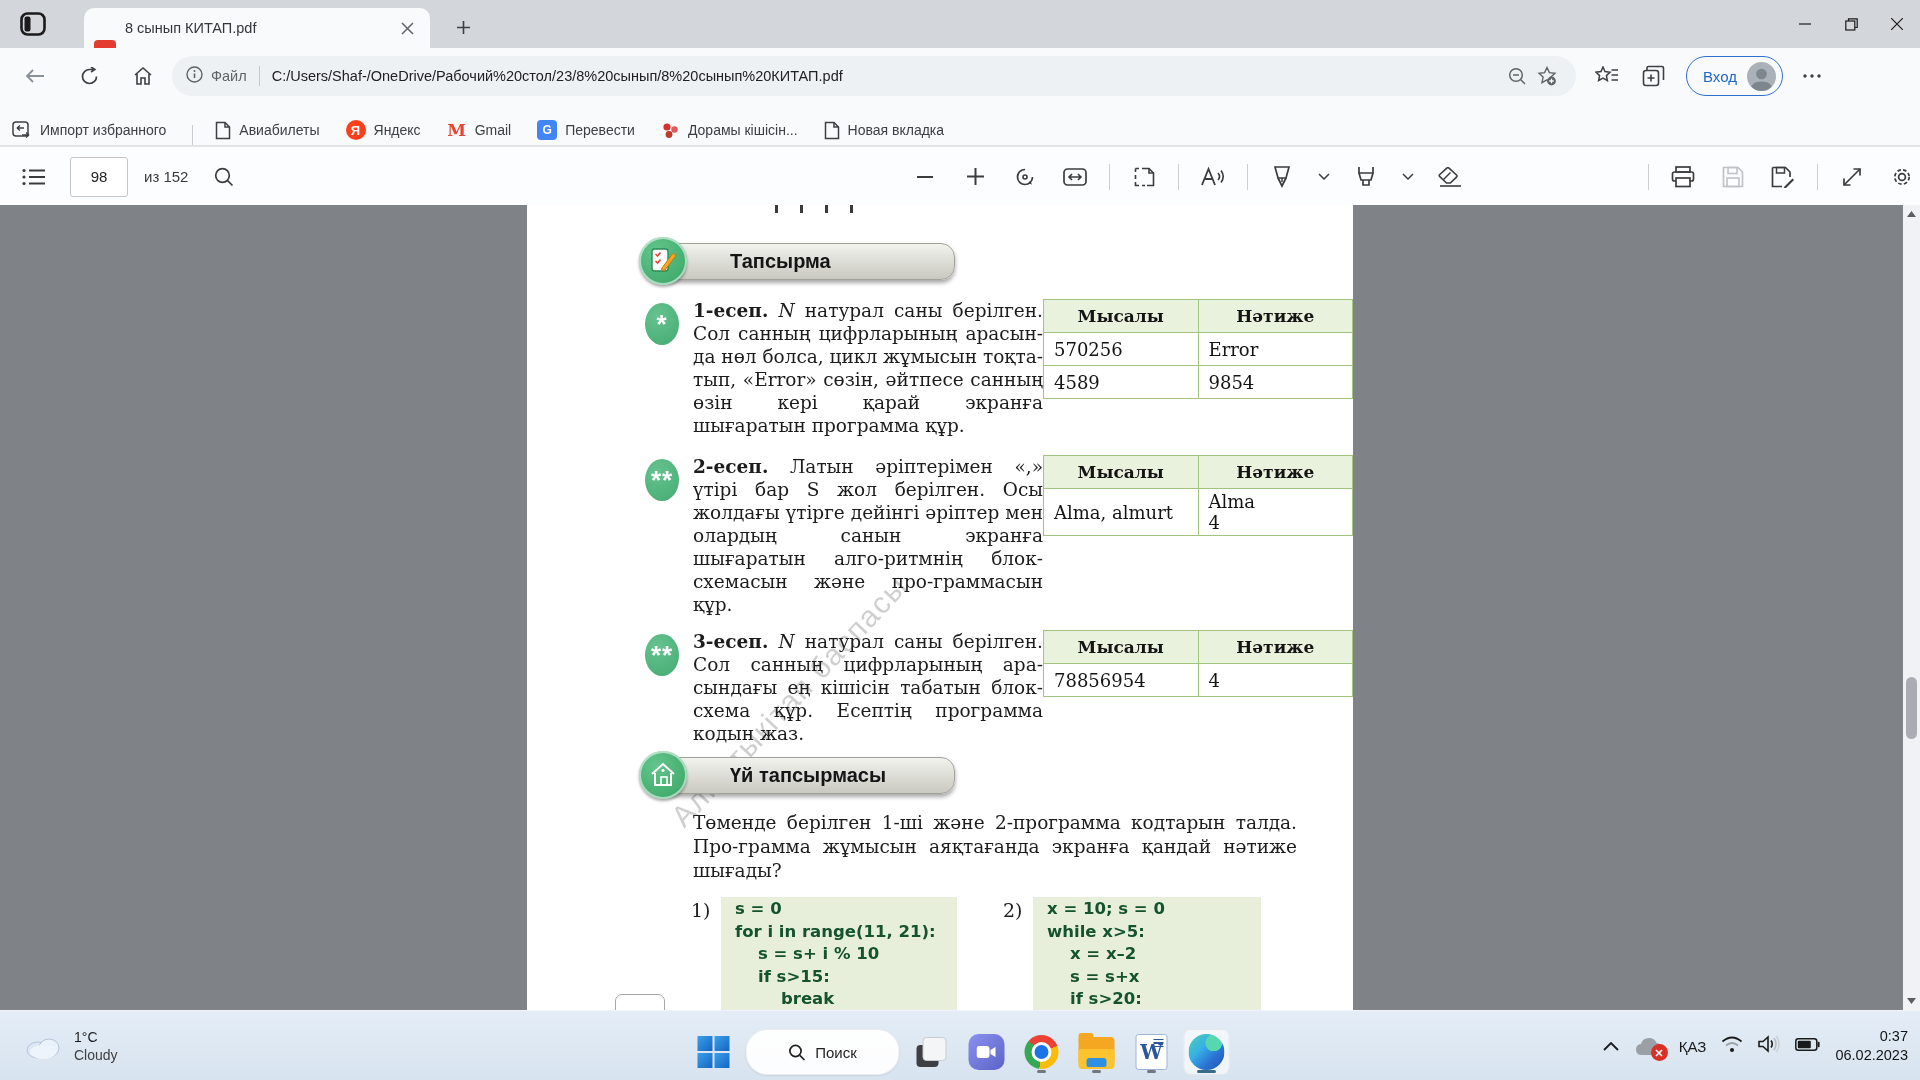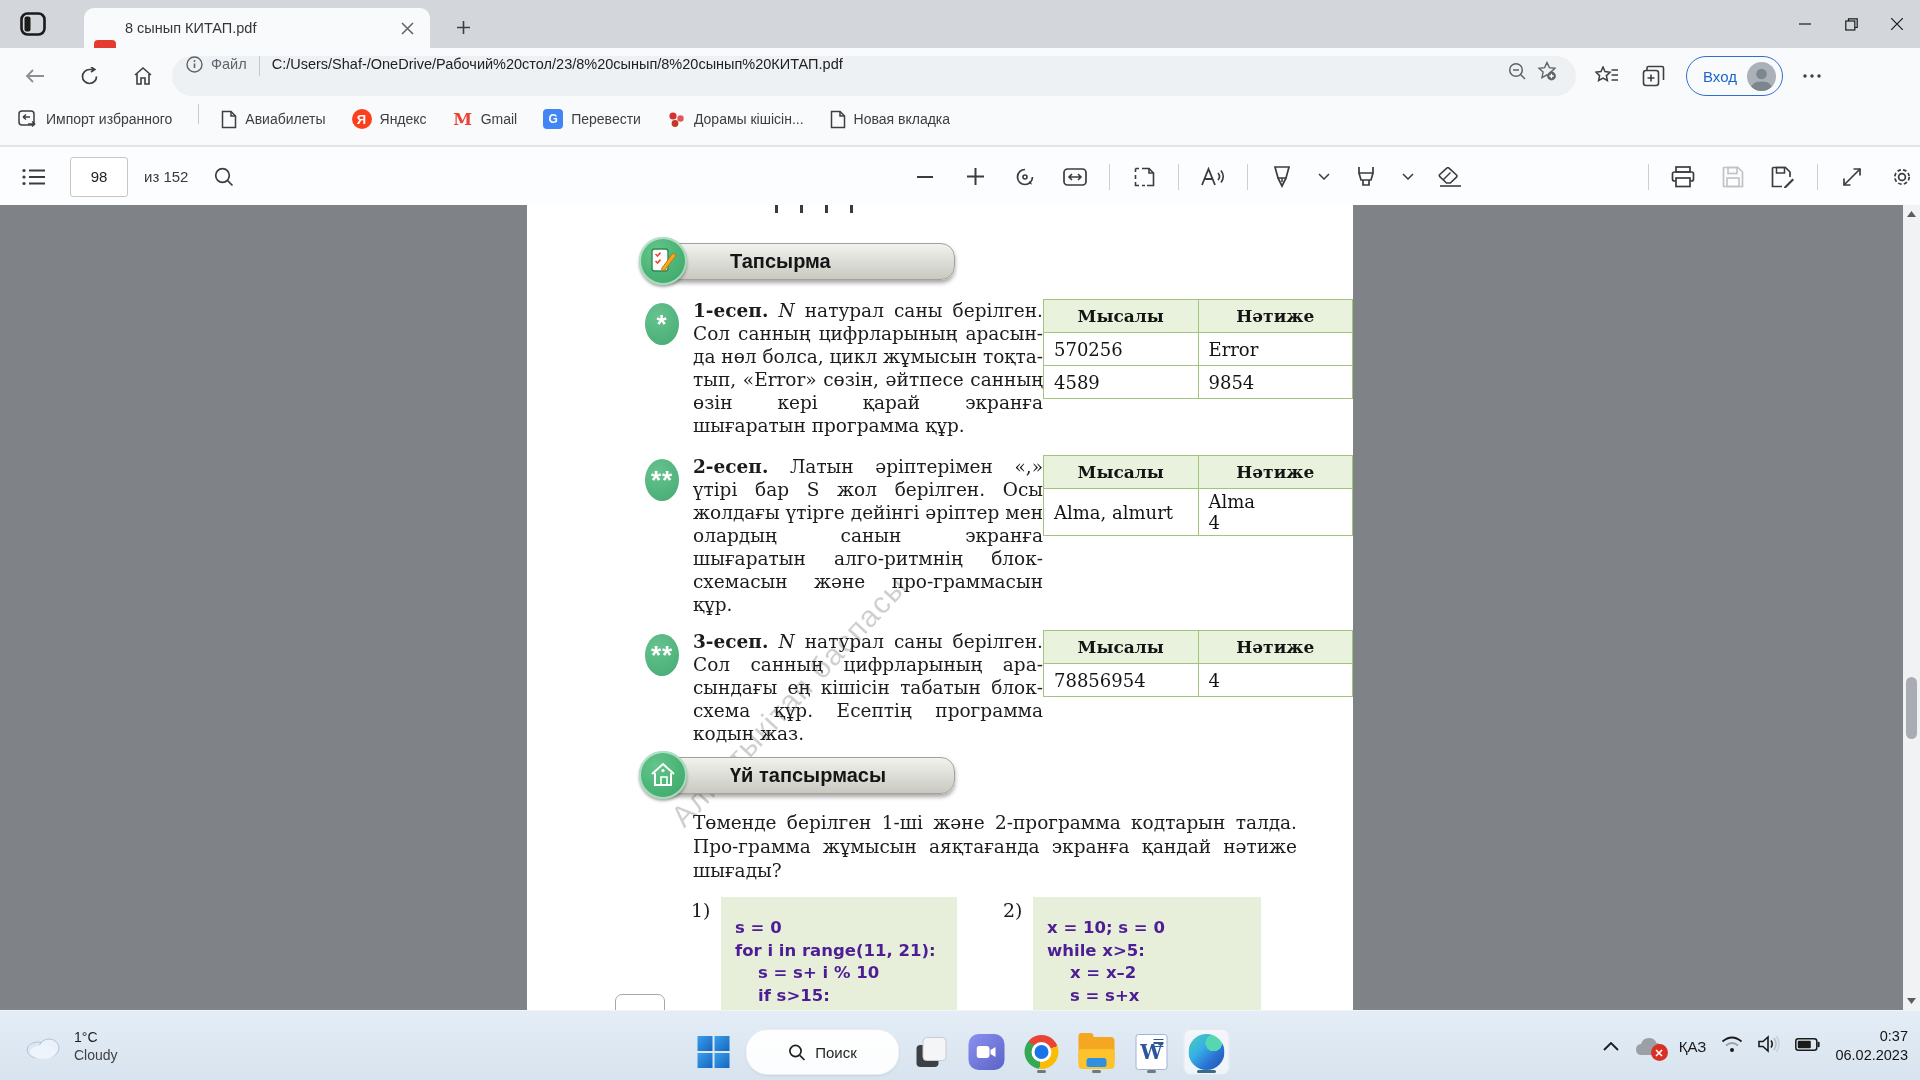--- a/index.html
+++ b/index.html
@@ -13,31 +13,31 @@
   .pdf-badge{width:22px;height:22px;background:#e33b30;border-radius:4px;color:#fff;font-size:8px;font-weight:bold;display:flex;align-items:center;justify-content:center;flex:0 0 auto;margin-top:45px;}
   .tab-title{margin-left:9px;font-size:14.5px;color:#33373b;white-space:nowrap;overflow:hidden;flex:1;}
   .tab-close{width:26px;height:26px;display:flex;align-items:center;justify-content:center;border-radius:5px;flex:0 0 auto;}
   .newtab{position:absolute;left:448px;top:12px;width:30px;height:30px;display:flex;align-items:center;justify-content:center;border-radius:6px;}
   .wincontrols{position:absolute;right:0;top:0;height:48px;display:flex;}
   .winbtn{width:46px;height:48px;display:flex;align-items:center;justify-content:center;}
 
   
   .navbar{position:absolute;left:0;top:48px;width:1920px;height:56px;background:#f9fafb;display:flex;align-items:center;}
   .navbtn{width:38px;height:38px;display:flex;align-items:center;justify-content:center;border-radius:8px;flex:0 0 auto;}
-  .addr{margin-left:10px;height:40px;width:1404px;background:#eef1f4;border-radius:20px;display:flex;align-items:flex-start;padding:0 14px;box-sizing:border-box;}
+  .addr{margin-left:10px;height:40px;width:1404px;background:#eef1f4;border-radius:20px;display:flex;align-items:center;padding:0 14px;box-sizing:border-box;}
   .addr-file{margin-left:8px;font-size:14.5px;color:#5f6368;}
   .addr-sep{width:1px;height:20px;background:#c4c7cb;margin:0 12px;}
   .addr-url{font-size:14.5px;color:#202124;white-space:nowrap;overflow:hidden;flex:1;}
   .addr-ic{width:30px;height:30px;display:flex;align-items:center;justify-content:center;border-radius:50%;flex:0 0 auto;}
   .signin{margin-left:14px;height:38px;border:1.5px solid #2f6fce;border-radius:20px;display:flex;align-items:center;padding:0 6px 0 16px;flex:0 0 auto;}
   .signin-label{color:#1d66c9;font-size:15px;margin-right:10px;}
   .avatar{width:29px;height:29px;border-radius:50%;background:#aab1b9;overflow:hidden;display:flex;align-items:flex-end;justify-content:center;}
 
   
-  .bookmarks{position:absolute;left:0;top:104px;width:1920px;height:42px;background:#f9fafb;border-bottom:1px solid #e4e6e8;display:flex;align-items:flex-start;padding-left:18px;box-sizing:border-box;}
+  .bookmarks{position:absolute;left:0;top:104px;width:1920px;height:42px;background:#f9fafb;border-bottom:1px solid #e4e6e8;display:flex;align-items:flex-end;padding-left:12px;box-sizing:border-box;}
   .bm{display:flex;align-items:center;margin-right:26px;height:30px;border-radius:6px;}
   .bm-label{margin-left:8px;font-size:14px;color:#3c4043;white-space:nowrap;}
   .bm-sep{width:1px;height:20px;background:#c9cccf;margin-right:22px;}
   .bm-glyph{width:20px;height:20px;border-radius:50%;display:flex;align-items:center;justify-content:center;font-weight:bold;}
 
   
   .pdfbar{position:absolute;left:0;top:146px;width:1920px;height:59px;background:#fcfdfe;border-top:1px solid #e6e6e6;border-bottom:1px solid #cfcfcf;box-shadow:0 1px 3px rgba(0,0,0,.10);padding-left:36px;}
   .pb-left{position:absolute;left:14px;top:0;height:59px;display:flex;align-items:center;gap:16px;}
   .pagebox{width:56px;height:38px;border:1px solid #c6c6c6;border-radius:3px;background:#fff;display:flex;align-items:center;justify-content:center;font-size:15px;color:#222;}
   .pb-of{font-size:15px;color:#3a3a3a;}
@@ -62,21 +62,21 @@
   .tasktext{font-family:"DejaVu Serif",serif;font-size:18.5px;line-height:23px;color:#1c1c1c;text-align:justify;}
   .tasktext b{font-weight:bold;}
   .tasktext i{font-style:italic;}
   table.ex{border-collapse:collapse;margin-left:0;}
   table.ex th{background:#e9f2dc;border:1.5px solid #a3c47c;font-family:"DejaVu Serif",serif;font-size:17px;font-weight:bold;color:#141414;width:124px;height:28px;text-align:center;padding:2px 6px;}
   table.ex td{border:1.5px solid #a3c47c;font-family:"DejaVu Serif",serif;font-size:18px;color:#141414;height:28px;padding:2px 10px;text-align:left;white-space:pre-line;vertical-align:middle;}
   td.ctr{text-align:center;}
   .homework-text{margin-left:166px;width:604px;font-family:"DejaVu Serif",serif;font-size:18.5px;line-height:24px;color:#1c1c1c;text-align:justify;}
   .coderow{display:grid;grid-template-columns:30px 236px 46px 30px 228px;margin-left:164px;align-items:start;}
   .codelabel{font-family:"DejaVu Serif",serif;font-size:19px;color:#1c1c1c;padding-top:2px;}
-  .codeblock{background:#e7efdb;padding:20px 14px;font-family:"DejaVu Sans",sans-serif;font-weight:bold;font-size:16.5px;line-height:22.5px;color:#4c1d95;white-space:pre;}
+  .codeblock{background:#e7efdb;padding:1px 14px;font-family:"DejaVu Sans",sans-serif;font-weight:bold;font-size:16.5px;line-height:22.5px;color:#14532d;white-space:pre;}
   .pagebit{position:absolute;left:88px;top:789px;width:48px;height:26px;background:#fff;border:1px solid #a7a7a7;border-radius:7px;}
   
   .vscroll{position:absolute;right:0;top:0;width:17px;height:805px;background:#f1f2f3;}
   .varrow{position:absolute;left:0;width:17px;height:18px;display:flex;align-items:center;justify-content:center;}
   .vthumb{position:absolute;left:3px;top:472px;width:11px;height:62px;border-radius:6px;background:#a9adb3;}
 
   
   .taskbar{position:absolute;left:0;top:1010px;width:1920px;height:70px;background:linear-gradient(#e4edf6,#d7e3ef);border-top:1px solid rgba(255,255,255,.65);}
   .weather{position:absolute;left:14px;top:0;height:70px;display:flex;align-items:center;border-radius:8px;padding:0 10px;}
   .weather-txt{margin-left:10px;font-size:14px;color:#1c1c1c;line-height:18px;}

